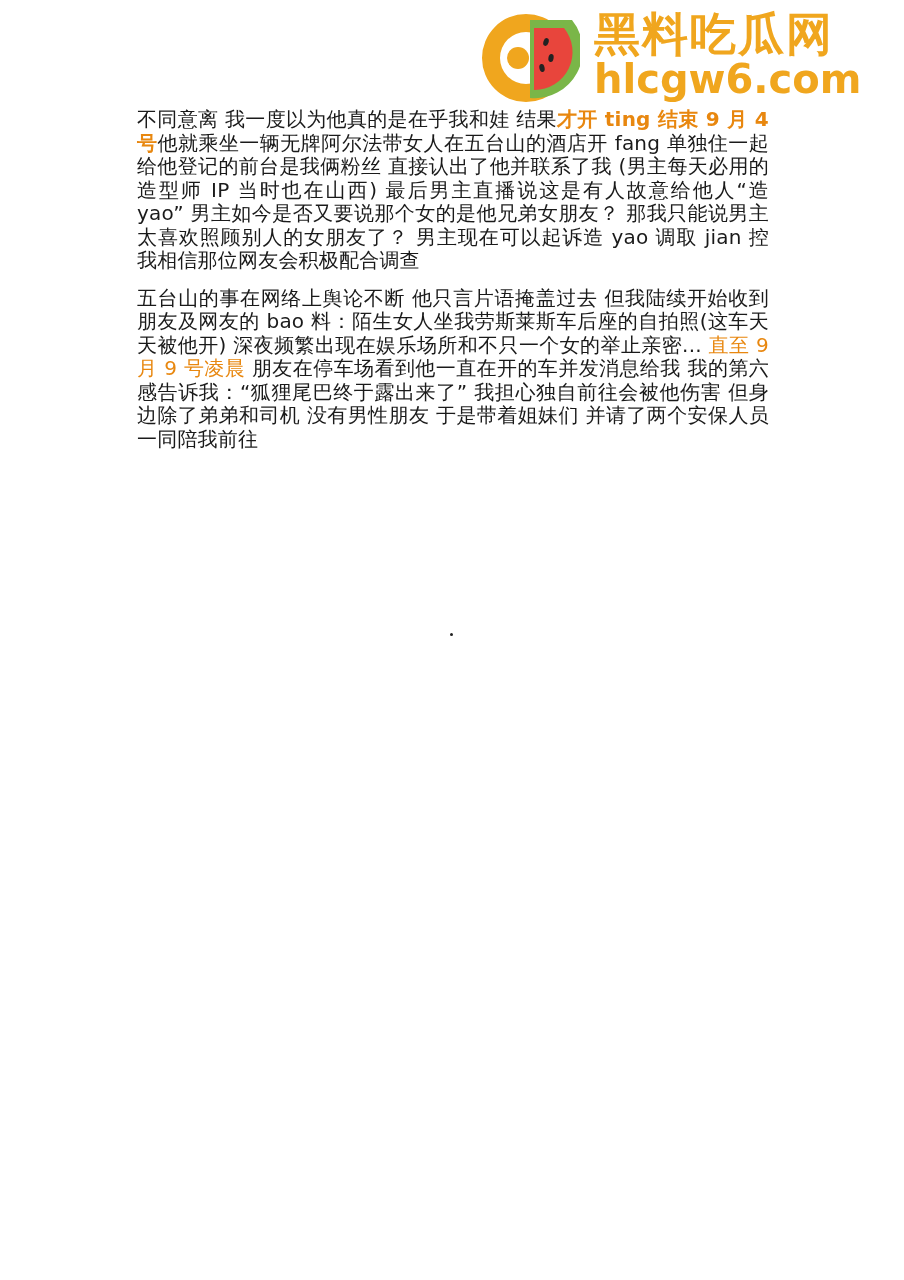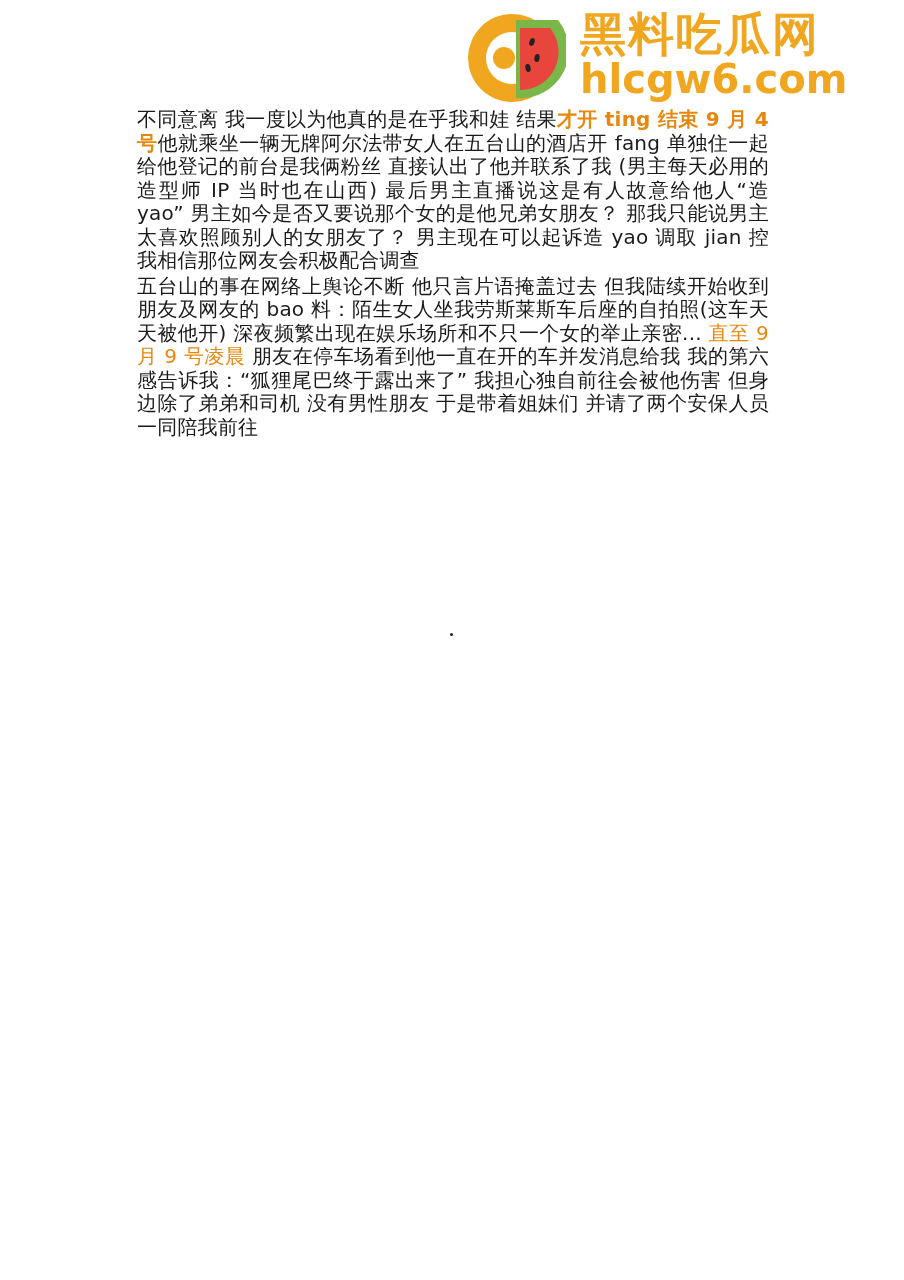--- a/index.html
+++ b/index.html
@@ -12,21 +12,21 @@
     height: 1280px;
     position: relative;
     font-family: "Liberation Sans", sans-serif;
     overflow: hidden;
   }
 
   
   .watermark {
     position: absolute;
     top: 4px;
-    right: 26px;
+    right: 12px;
     width: 420px;
     height: 110px;
     pointer-events: none;
   }
   .wm-mark {
     position: absolute;
     left: 0;
     top: 2px;
     width: 108px;
     height: 104px;
@@ -64,21 +64,21 @@
   .para {
     font-family: "DejaVu Sans", "Liberation Sans", sans-serif;
     font-size: 20px;
     line-height: 23.5px;
     color: #1a1a1a;
     text-align: justify;
     margin: 0 0 0 0;
     letter-spacing: 0.2px;
   }
   .para + .para {
-    margin-top: 2px;
+    margin-top: 14px;
   }
   .hl {
     color: #e8870f;
     font-weight: bold;
   }
   .hl-plain {
     color: #e8870f;
   }
 
   

